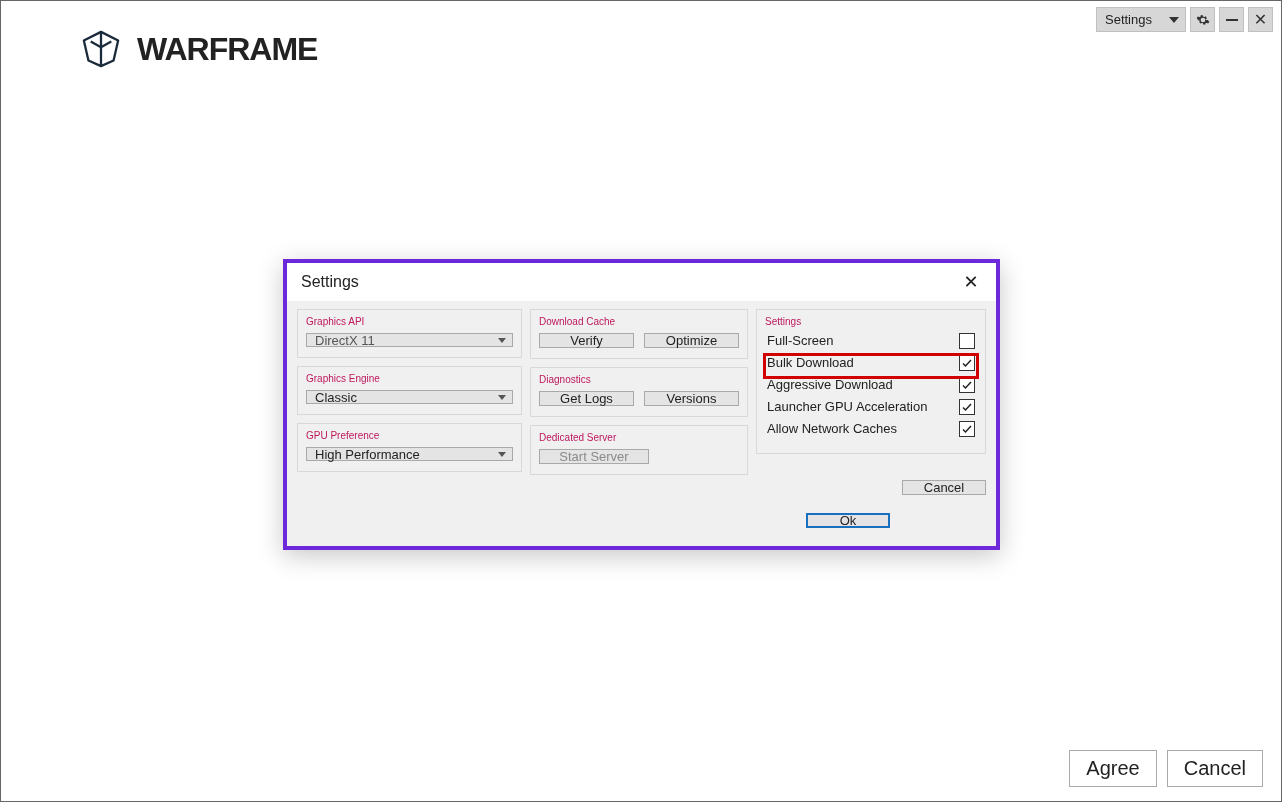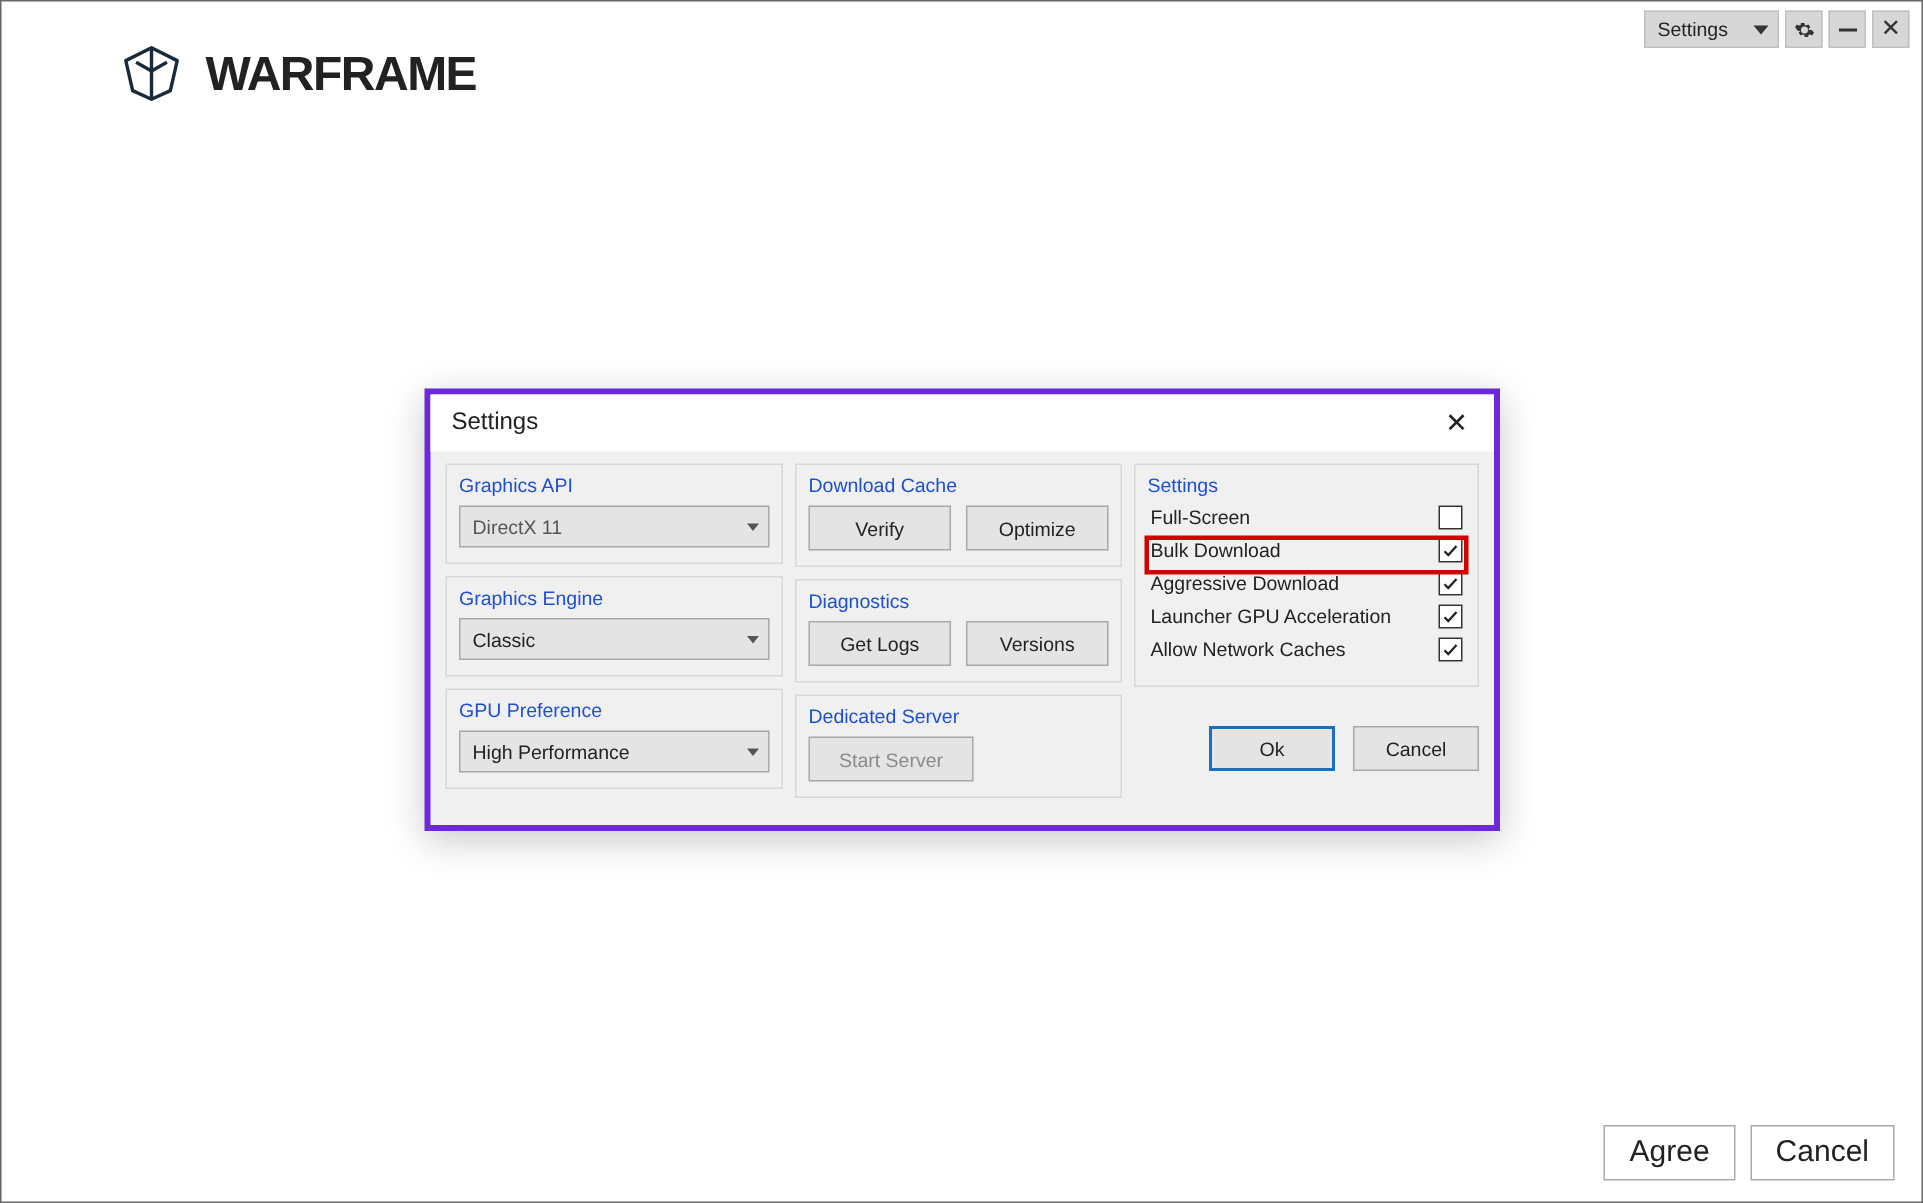--- a/index.html
+++ b/index.html
@@ -106,53 +106,53 @@
   .col { display: flex; flex-direction: column; gap: 8px; }
   .col-left  { width: 225px; }
   .col-mid   { width: 218px; }
   .col-right { flex: 1; }
 
   .grp {
     border: 1px solid #d8d8d8;
     background: #f0f0f0;
     padding: 6px 8px 10px 8px;
   }
-  .grp-title { font-size: 13px; margin-bottom: 6px; color:#1d4ed8; }
+  .grp-title { font-size: 10px; margin-bottom: 6px; color:#be185d; }
 
   .select {
-    height: 28px;
+    height: 14px;
     border: 1px solid #a9a9a9;
     background: #e4e4e4;
     display: flex;
     align-items: center;
     justify-content: space-between;
     padding: 0 6px 0 8px;
     font-size: 13px;
     cursor: pointer;
   }
   .select.disabled { cursor: default; color:#555; }
   .select .caret {
     width: 0; height: 0;
     border-left: 4px solid transparent;
     border-right: 4px solid transparent;
     border-top: 5px solid #555;
   }
 
   .btn {
-    height: 30px;
+    height: 15px;
     border: 1px solid #a9a9a9;
     background: #e4e4e4;
     font-size: 13px;
     display: flex;
     align-items: center;
     justify-content: center;
     cursor: pointer;
   }
   .btn.disabled { color:#8a8a8a; cursor: default; }
-  .btn.primary { border: 2px solid #1a6fbf; background:#e4e4e4; }
+  .btn.primary { border: 2px solid #1a6fbf; background:#e4e4e4;margin-top:33px; }
   .btn-row { display:flex; gap:10px; }
   .btn-row .btn { flex:1; }
 
   .chk-row {
     display: flex;
     justify-content: space-between;
     align-items: flex-start;
     height: 22px;
     font-size: 13px;
     padding: 0 2px;

